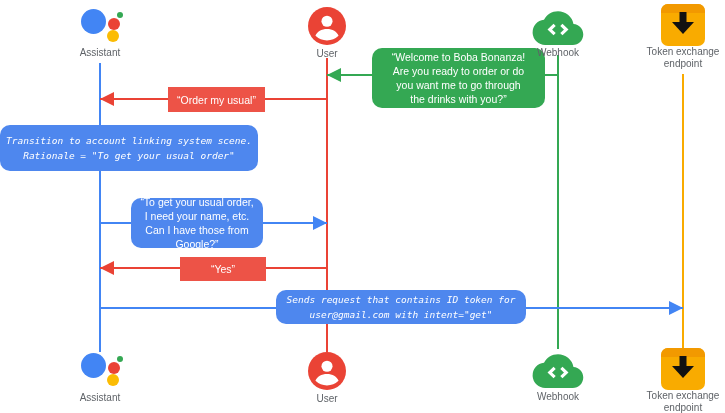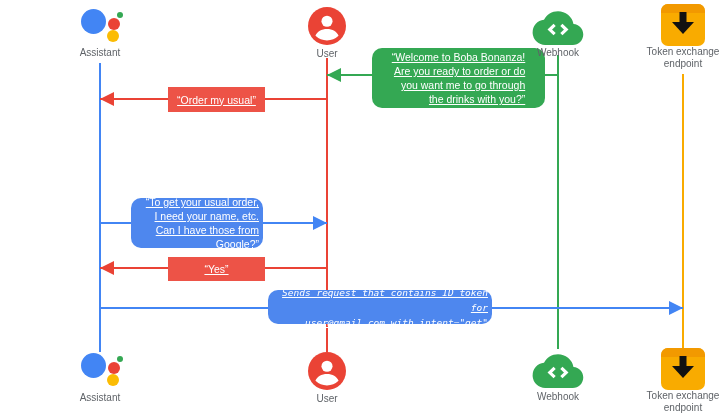--- a/index.html
+++ b/index.html
@@ -14,22 +14,22 @@
   .lifeline.webhook{left:557px;top:55px;height:294px;background:#34A853;}
   .lifeline.token{left:682px;top:74px;height:274px;background:#F9AB00;}
   
   .msg-line{position:absolute;height:2px;z-index:2;}
   .head{position:absolute;width:0;height:0;z-index:3;border-top:7px solid transparent;border-bottom:7px solid transparent;}
   .head.left{border-right-width:14px;border-right-style:solid;}
   .head.right{border-left-width:14px;border-left-style:solid;}
   
   .bubble{
     position:absolute;z-index:4;color:#fff;display:flex;align-items:center;justify-content:center;
-    text-align:right;white-space:pre-line;box-sizing:border-box;
-    font-size:10.5px;line-height:14px;border-radius:10px;padding:6px 4px;text-decoration:underline;
+    text-align:center;white-space:pre-line;box-sizing:border-box;
+    font-size:10.5px;line-height:14px;border-radius:10px;padding:6px 4px;
   }
   .bubble.mono{font-family:"DejaVu Sans Mono",monospace;font-style:italic;font-size:9.5px;line-height:15px;}
   .bubble.green{background:#34A853;}
   .bubble.red{background:#ED5347;border-radius:0;}
   .bubble.blue{background:#4E87EE;}
   
   .actor-icon{position:absolute;z-index:5;}
   .actor-label{
     position:absolute;z-index:5;color:#5F6368;font-size:10px;line-height:12px;
     text-align:center;white-space:pre-line;
@@ -55,34 +55,36 @@
   <div class="head left" style="left:327px;top:68px;border-right-color:#34A853;"></div>
   <div class="bubble green" style="left:372px;top:48px;width:173px;height:60px;">“Welcome to Boba Bonanza!
 Are you ready to order or do
 you want me to go through
 the drinks with you?”</div>
 
   <div class="msg-line" style="left:100px;top:98px;width:227px;background:#EA4335;"></div>
   <div class="head left" style="left:100px;top:92px;border-right-color:#EA4335;"></div>
   <div class="bubble red" style="left:168px;top:87px;width:97px;height:25px;">“Order my usual”</div>
 
+  <div class="bubble blue mono" style="left:0px;top:125px;width:258px;height:46px;">Transition to account linking system scene.
+Rationale = "To get your usual order"</div>
 
   <div class="msg-line" style="left:100px;top:222px;width:227px;background:#4285F4;"></div>
   <div class="head right" style="left:313px;top:216px;border-left-color:#4285F4;"></div>
   <div class="bubble blue" style="left:131px;top:198px;width:132px;height:50px;">“To get your usual order,
 I need your name, etc.
 Can I have those from Google?”</div>
 
   <div class="msg-line" style="left:100px;top:267px;width:227px;background:#EA4335;"></div>
   <div class="head left" style="left:100px;top:261px;border-right-color:#EA4335;"></div>
-  <div class="bubble red" style="left:168px;top:257px;width:97px;height:24px;">“Yes”</div>
+  <div class="bubble red" style="left:180px;top:257px;width:86px;height:24px;">“Yes”</div>
 
   <div class="msg-line" style="left:100px;top:307px;width:583px;background:#4285F4;"></div>
   <div class="head right" style="left:669px;top:301px;border-left-color:#4285F4;"></div>
-  <div class="bubble blue mono" style="left:268px;top:290px;width:224px;height:34px;">Sends request that contains ID token for
+  <div class="bubble blue mono" style="left:276px;top:290px;width:250px;height:34px;">Sends request that contains ID token for
 user@gmail.com with intent="get"</div>
 
   <div class="actor-icon" style="left:81px;top:9px;width:44px;height:40px;">
     <div class="ga b"></div>
     <div class="ga r"></div>
     <div class="ga g"></div>
     <div class="ga y"></div>
   </div>
   <div class="actor-label" style="left:60px;top:47px;width:80px;">Assistant</div>
 

